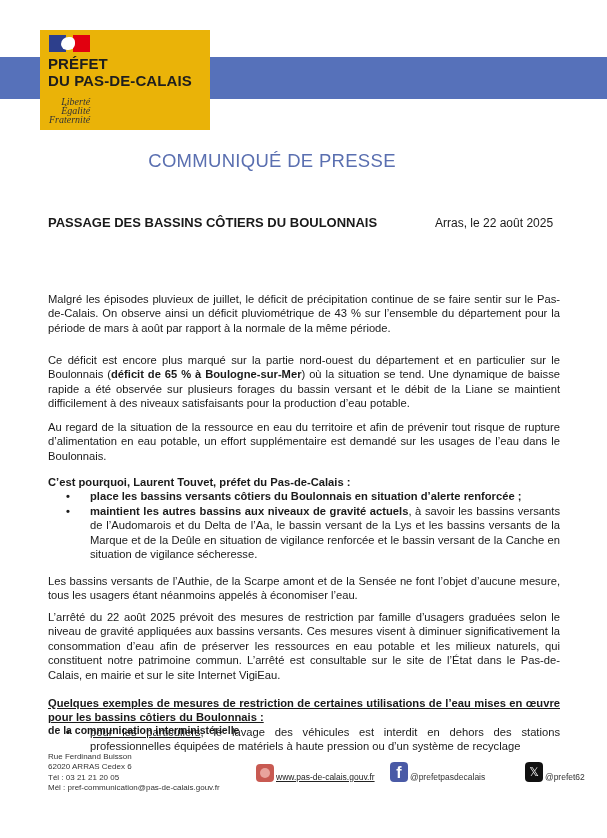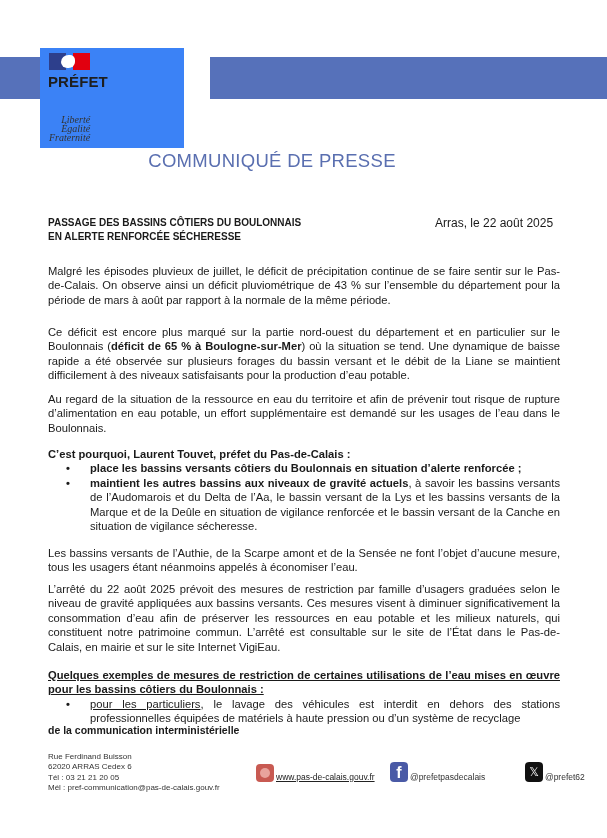--- a/index.html
+++ b/index.html
@@ -1,37 +1,37 @@
 <!DOCTYPE html>
 <html><head>
 <meta charset="utf-8">
 <style>
   html, body { margin: 0; padding: 0; background: #ffffff; }
   body { width: 607px; height: 838px; position: relative; overflow: hidden;
          font-family: "Liberation Sans", sans-serif; color: #1a1a1a; }
   .band { position: absolute; background: #5671ba; }
   .band-left { left: 0; top: 57px; width: 40px; height: 42px; }
   .band-right { left: 210px; top: 57px; width: 397px; height: 42px; }
-  .logo-block { position: absolute; left: 40px; top: 48px; width: 144px; height: 100px; background: #3b82f6; }
+  .logo-block { position: absolute; left: 40px; top: 30px; width: 170px; height: 100px; background: #eab308; }
   .flag { position: absolute; left: 9px; top: 5px; width: 41px; height: 17px; }
   .flag .blue { position: absolute; left: 0; top: 0; width: 17px; height: 17px; background: #2d3f8c; }
   .flag .red { position: absolute; left: 24px; top: 0; width: 17px; height: 17px; background: #e1000f; }
   .flag .marianne { position: absolute; left: 12px; top: 2px; width: 14px; height: 13px; background: #fff;
                     border-radius: 60% 40% 50% 50%; }
   .prefet-title { position: absolute; left: 8px; top: 25px; font-weight: bold; font-size: 15px;
                   line-height: 17px; color: #1e1e1e; letter-spacing: 0.1px; }
   .motto { position: absolute; left: 9px; top: 67px; font-family: "Liberation Serif", serif;
            font-style: italic; font-size: 10px; line-height: 9px; color: #333; text-align: right; }
   .press-title { position: absolute; left: 0; top: 150px; width: 544px; text-align: center;
                  font-size: 18.5px; color: #5a6fb0; letter-spacing: 0.3px; }
-  .headline { position: absolute; left: 48px; top: 216px; font-weight: bold; font-size: 10px;
+  .headline { position: absolute; left: 48px; top: 216px; font-weight: bold; font-size: 13px;
               line-height: 14px; color: #1a1a1a; }
   .dateline { position: absolute; left: 435px; top: 216px; font-size: 12px; color: #1a1a1a; }
   .body-text { position: absolute; left: 48px; width: 512px; font-size: 11.2px; line-height: 14.4px;
-               text-align: justify; color: #1a1a1a; }
+               text-align: justify; color: #1a1a1a; margin-top: 28px; }
   .body-text b { font-weight: bold; }
   .p1 { top: 264px; }
   .p2 { top: 325px; }
   .p3 { top: 392px; }
   .p4 { top: 447px; }
   .p5 { top: 546px; }
   .p6 { top: 582px; }
   .p7 { top: 668px; }
   ul.bullets { list-style: none; margin: 0; padding: 0; }
   ul.bullets li { position: relative; padding-left: 24px; margin-left: 18px; }
@@ -58,33 +58,33 @@
 <div class="band band-right"></div>
 
 <div class="logo-block">
   <div class="flag">
     <div class="blue"></div>
       <div class="red"></div>
       <div class="marianne"></div>
   </div>
   <div class="prefet-title">
     <div>PRÉFET</div>
+    <div>DU PAS-DE-CALAIS</div>
   </div>
   <div class="motto">
     <div>Liberté</div>
     <div>Égalité</div>
     <div>Fraternité</div>
   </div>
 </div>
 
 <div class="press-title">COMMUNIQUÉ DE PRESSE</div>
 
 <div class="headline">
   <div>PASSAGE DES BASSINS CÔTIERS DU BOULONNAIS</div>
-  <div>EN ALERTE RENFORCÉE SÉCHERESSE</div>
 </div>
 <div class="dateline">Arras, le 22 août 2025</div>
 
 <div class="body-text p1">Malgré les épisodes pluvieux de juillet, le déficit de précipitation continue de se faire sentir sur le Pas-de-Calais. On observe ainsi un déficit pluviométrique de 43 % sur l’ensemble du département pour la période de mars à août par rapport à la normale de la même période.</div>
 
 <div class="body-text p2"><span>Ce déficit est encore plus marqué sur la partie nord-ouest du département et en particulier sur le Boulonnais (</span><b>déficit de 65 % à Boulogne-sur-Mer</b><span>) où la situation se tend. Une dynamique de baisse rapide a été observée sur plusieurs forages du bassin versant et le débit de la Liane se maintient difficilement à des niveaux satisfaisants pour la production d’eau potable.</span></div>
 
 <div class="body-text p3">Au regard de la situation de la ressource en eau du territoire et afin de prévenir tout risque de rupture d’alimentation en eau potable, un effort supplémentaire est demandé sur les usages de l’eau dans le Boulonnais.</div>
 
 <div class="body-text p4">

